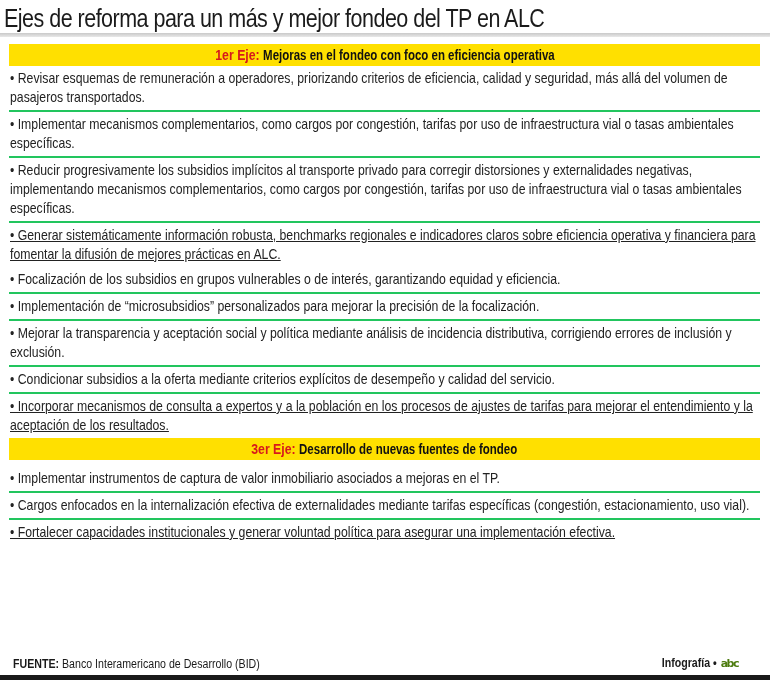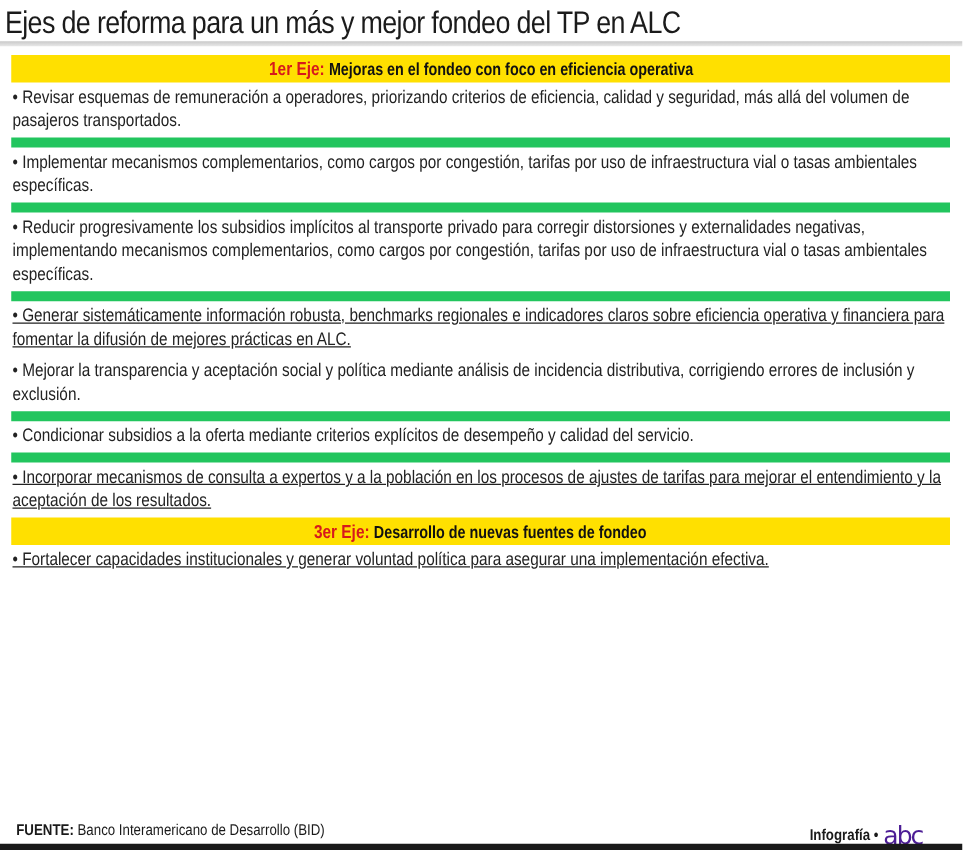--- a/index.html
+++ b/index.html
@@ -18,34 +18,34 @@
   .content { position: absolute; left: 9px; top: 44px; width: 751px; }
   .eje-header {
     background: #ffe000; height: 22px; line-height: 22px; text-align: center;
     font-size: 15px; white-space: nowrap; overflow: visible;
   }
   .eje-header .inner { display: inline-block; transform: scaleX(0.82); transform-origin: center; }
   .eje-num { color: #d7191c; font-weight: bold; }
   .eje-text { color: #111; font-weight: bold; font-size: 14px; }
   .item {
     font-size: 14.5px; line-height: 19px; color: #222; padding: 3px 0 3px 1px;
-    border-bottom: 8px solid #22c55e;
+    border-bottom: 2px solid #22c55e;
   }
   .item:last-child { border-bottom: none; text-decoration: underline; }
   .item .txt { display: block; width: 118%; transform: scaleX(0.846); transform-origin: left; }
   .footer-rule {
     position: absolute; left: 0; top: 675px; width: 770px; height: 5px; background: #1a1a1a;
   }
   .fuente { position: absolute; left: 13px; top: 657px; font-size: 12.5px; white-space: nowrap;
     transform: scaleX(0.85); transform-origin: left; }
   .fuente b { font-weight: bold; }
   .credit { position: absolute; right: 32px; top: 656px; font-size: 12.5px; white-space: nowrap; font-weight: bold;
     display: flex; align-items: center; gap: 4px; }
   .credit .lbl { transform: scaleX(0.85); transform-origin: right; display: inline-block; }
-  .abc-logo { font-family: "DejaVu Sans", sans-serif; font-weight: normal; font-size: 20px; letter-spacing: -1.5px; color: #4c1d95; }
+  .abc-logo { font-family: "DejaVu Sans", sans-serif; font-weight: bold; font-size: 11px; letter-spacing: -1.5px; color: #4d7c0f; }
 </style>
 </head>
 <body>
 
 <div class="title">Ejes de reforma para un más y mejor fondeo del TP en ALC</div>
 <div class="title-rule"></div>
 
 <div class="content">
 
   <section>
@@ -64,37 +64,49 @@
     <div class="item">
         <span class="txt">• Reducir progresivamente los subsidios implícitos al transporte privado para corregir distorsiones y externalidades negativas, implementando mecanismos complementarios, como cargos por congestión, tarifas por uso de infraestructura vial o tasas ambientales específicas.</span>
       </div>
     <div class="item">
         <span class="txt">• Generar sistemáticamente información robusta, benchmarks regionales e indicadores claros sobre eficiencia operativa y financiera para fomentar la difusión de mejores prácticas en ALC.</span>
       </div>
   </section>
 
   <section>
     <div class="item">
+        <span class="txt">• Focalización de los subsidios en grupos vulnerables o de interés, garantizando equidad y eficiencia.</span>
+      </div>
+    <div class="item">
+        <span class="txt">• Implementación de “microsubsidios” personalizados para mejorar la precisión de la focalización.</span>
+      </div>
+    <div class="item">
         <span class="txt">• Mejorar la transparencia y aceptación social y política mediante análisis de incidencia distributiva, corrigiendo errores de inclusión y exclusión.</span>
       </div>
     <div class="item">
         <span class="txt">• Condicionar subsidios a la oferta mediante criterios explícitos de desempeño y calidad del servicio.</span>
       </div>
     <div class="item">
         <span class="txt">• Incorporar mecanismos de consulta a expertos y a la población en los procesos de ajustes de tarifas para mejorar el entendimiento y la aceptación de los resultados.</span>
       </div>
   </section>
 
   <section>
     <div class="eje-header">
       <span class="inner">
         <span class="eje-num">3er Eje:</span>
         <span class="eje-text">Desarrollo de nuevas fuentes de fondeo</span>
       </span>
     </div>
+    <div class="item" style="padding-top:9px;">
+        <span class="txt">• Implementar instrumentos de captura de valor inmobiliario asociados a mejoras en el TP.</span>
+      </div>
+    <div class="item">
+        <span class="txt">• Cargos enfocados en la internalización efectiva de externalidades mediante tarifas específicas (congestión, estacionamiento, uso vial).</span>
+      </div>
     <div class="item">
         <span class="txt">• Fortalecer capacidades institucionales y generar voluntad política para asegurar una implementación efectiva.</span>
       </div>
   </section>
 </div>
 
 <div class="fuente">
   <b>FUENTE:</b>
   <span>Banco Interamericano de Desarrollo (BID)</span>
 </div>

